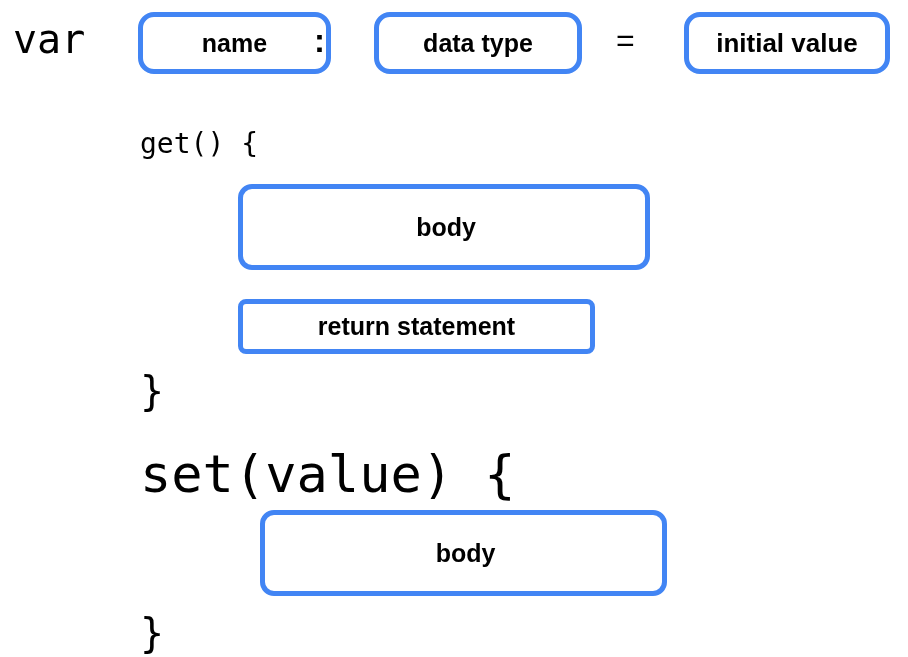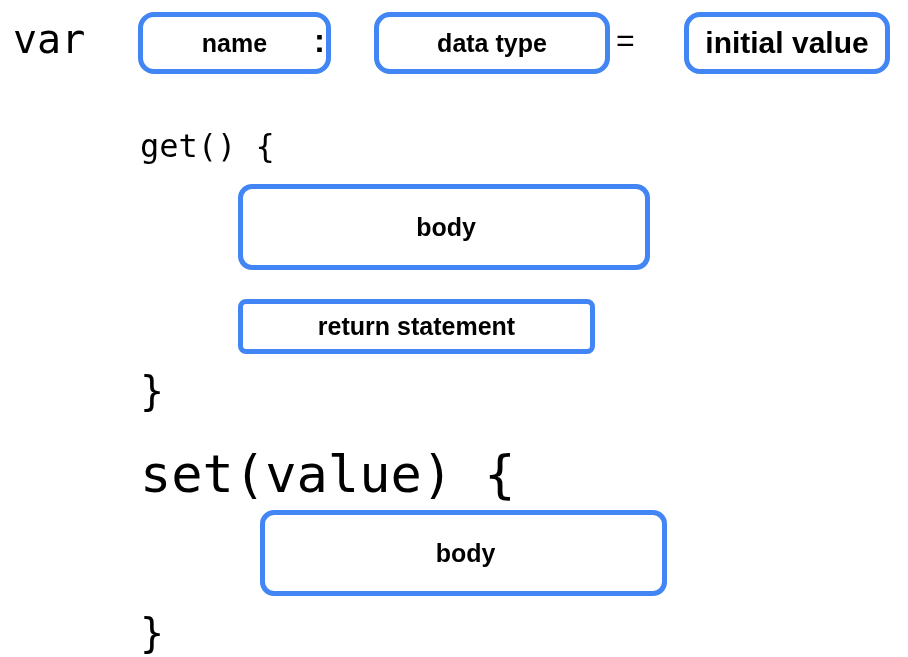--- a/index.html
+++ b/index.html
@@ -48,28 +48,28 @@
     color: #000000;
     white-space: pre;
     line-height: 1;
   }
 
   
   #var-keyword      { left: 13px;  top: 19px;  font-size: 40px; }
   #name-box         { left: 138px; top: 12px;  width: 193px; height: 62px; border-radius: 16px; }
   #name-box .pill-label { font-size: 25px; }
   #colon-sep        { left: 314px; top: 24px;  font-size: 33px; font-weight: bold; }
-  #datatype-box     { left: 374px; top: 12px;  width: 236px; height: 62px; border-radius: 16px; }
+  #datatype-box     { left: 374px; top: 12px;  width: 208px; height: 62px; border-radius: 16px; }
   #datatype-box .pill-label { font-size: 25px; }
   #equals-sep       { left: 616px; top: 24px;  font-size: 32px; font-weight: 500; }
   #initialvalue-box { left: 684px; top: 12px;  width: 206px; height: 62px; border-radius: 16px; }
-  #initialvalue-box .pill-label { font-size: 30px; }
+  #initialvalue-box .pill-label { font-size: 26px; }
 
   
-  #get-signature    { left: 140px; top: 130px; font-size: 32px; }
+  #get-signature    { left: 140px; top: 130px; font-size: 28px; }
   #get-body-box     { left: 238px; top: 184px; width: 412px; height: 86px; border-radius: 14px; }
   #get-body-box .pill-label { font-size: 25px; margin-left: 4px; }
   #return-box       { left: 238px; top: 299px; width: 357px; height: 55px; border-radius: 8px; }
   #return-box .pill-label { font-size: 25px; }
   #get-close-brace  { left: 140px; top: 371px; font-size: 40px; }
 
   
   #set-signature    { left: 140px; top: 448px; font-size: 52px; }
   #set-body-box     { left: 260px; top: 510px; width: 407px; height: 86px; border-radius: 14px; }
   #set-body-box .pill-label { font-size: 25px; margin-left: 4px; }

